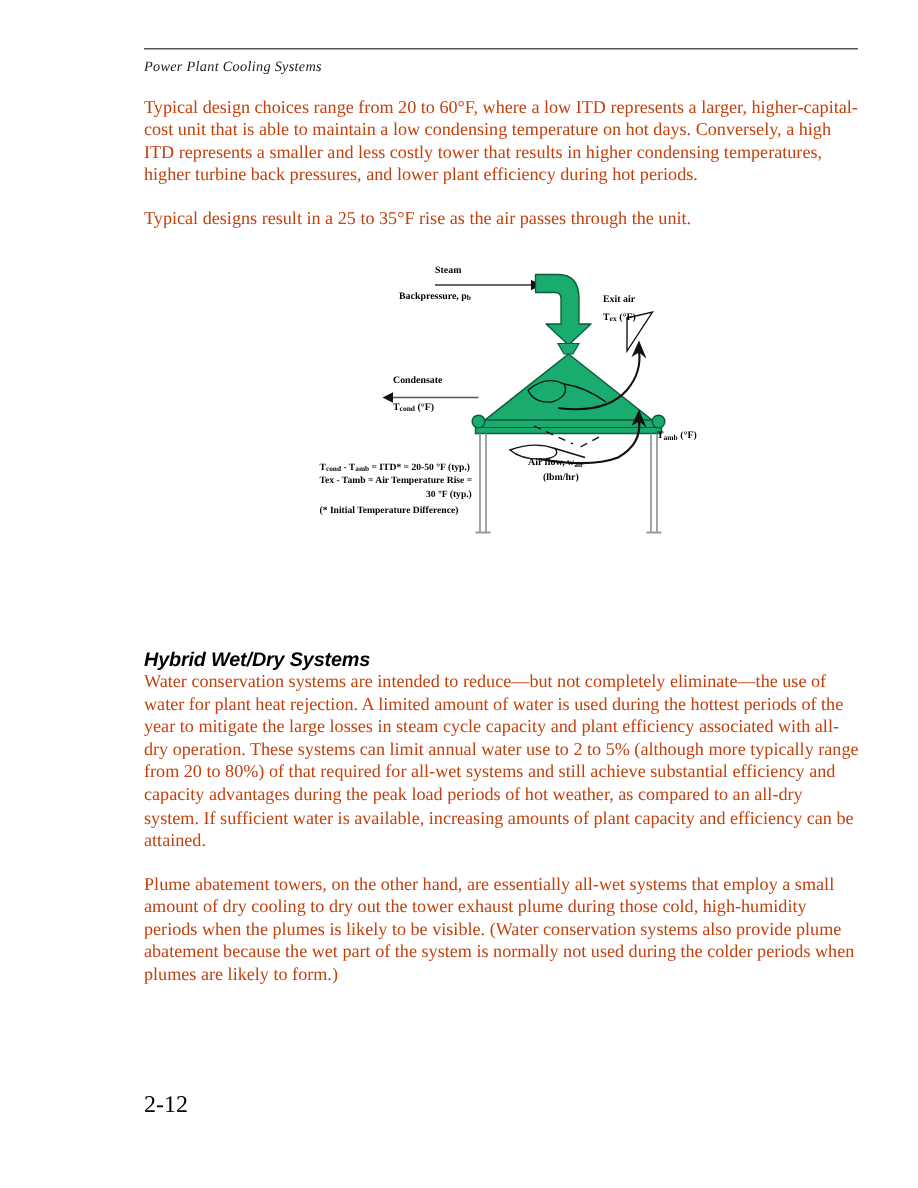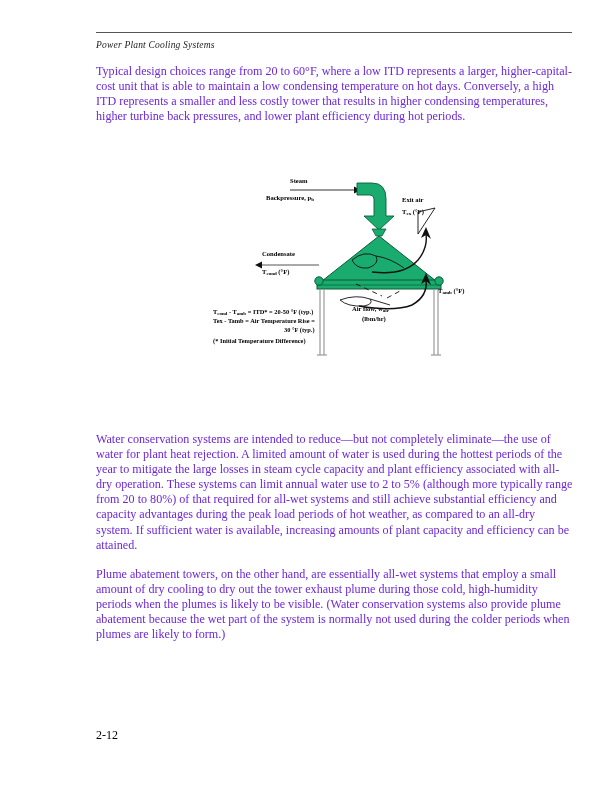--- a/index.html
+++ b/index.html
@@ -44,21 +44,21 @@
     position: absolute;
     left: 68px;
     top: 64px;
     width: 478px;
   }
   p.para {
     margin: 0 0 14px 0;
     font-size: 12.1px;
     line-height: 15.1px;
     text-align: left;
-    color: #6d28d9;
+    color: #c2410c;
   }
   h2.section-head {
     margin: 0;
     font-family: "Liberation Sans", sans-serif;
     font-style: italic;
     font-weight: bold;
     font-size: 13.2px;
     letter-spacing: -0.1px;
   }
   .fig-caption {
@@ -68,21 +68,21 @@
     font-family: "Liberation Sans", sans-serif;
     font-weight: bold;
     font-size: 9.3px;
     line-height: 11.6px;
     color: #000;
   }
   .page-number {
     position: absolute;
     left: 68px;
     top: 728px;
-    font-size: 12px;
+    font-size: 16px;
   }
 
   
   .figure {
     position: absolute;
     left: 176px;
     top: 172px;
     width: 300px;
     height: 195px;
   }
@@ -130,20 +130,21 @@
 </head>
 <body>
 
 <div class="page">
 
   <div class="header-rule"></div>
   <div class="running-head">Power Plant Cooling Systems</div>
 
   <div class="body-col">
     <p class="para">Typical design choices range from 20 to 60°F, where a low ITD represents a larger, higher-capital-cost unit that is able to maintain a low condensing temperature on hot days. Conversely, a high ITD represents a smaller and less costly tower that results in higher condensing temperatures, higher turbine back pressures, and lower plant efficiency during hot periods.</p>
+    <p class="para">Typical designs result in a 25 to 35°F rise as the air passes through the unit.</p>
   </div>
 
   <div class="figure">
     <svg width="300" height="195" viewBox="0 0 300 195">
 
       <line x1="86" y1="18" x2="150" y2="18" stroke="#333" stroke-width="1.1"></line>
       <polygon points="150,14.5 157,18 150,21.5" fill="#111"></polygon>
 
       <path d="M 153 11 L 168 11 Q 182 11 182 27 L 182 44 L 190 44 L 175 58 L 160 44 L 170 44 L 170 27 Q 170 23 166 23 L 153 23 Z" fill="#1aab6e" stroke="#0c5b39" stroke-width="0.9" stroke-linejoin="round"></path>
 
@@ -206,19 +207,20 @@
     <div class="fig-eq eq-1"><span>T</span><sub>cond</sub><span> - T</span><sub>amb</sub><span> = ITD* = 20-50 °F (typ.)</span></div>
     <div class="fig-eq eq-2">Tex - Tamb = Air Temperature Rise =</div>
     <div class="fig-eq eq-3">30 °F (typ.)</div>
     <div class="fig-eq eq-4">(* Initial Temperature Difference)</div>
   </div>
 
   <div class="fig-caption">
   </div>
 
   <div class="body-col" style="top:432px;">
+    <h2 class="section-head">Hybrid Wet/Dry Systems</h2>
     <p class="para">Water conservation systems are intended to reduce—but not completely eliminate—the use of water for plant heat rejection. A limited amount of water is used during the hottest periods of the year to mitigate the large losses in steam cycle capacity and plant efficiency associated with all-dry operation. These systems can limit annual water use to 2 to 5% (although more typically range from 20 to 80%) of that required for all-wet systems and still achieve substantial efficiency and capacity advantages during the peak load periods of hot weather, as compared to an all-dry system. If sufficient water is available, increasing amounts of plant capacity and efficiency can be attained.</p>
     <p class="para">Plume abatement towers, on the other hand, are essentially all-wet systems that employ a small amount of dry cooling to dry out the tower exhaust plume during those cold, high-humidity periods when the plumes is likely to be visible. (Water conservation systems also provide plume abatement because the wet part of the system is normally not used during the colder periods when plumes are likely to form.)</p>
   </div>
 
   <div class="page-number">2-12</div>
 
 </div>
 
 </body></html>

